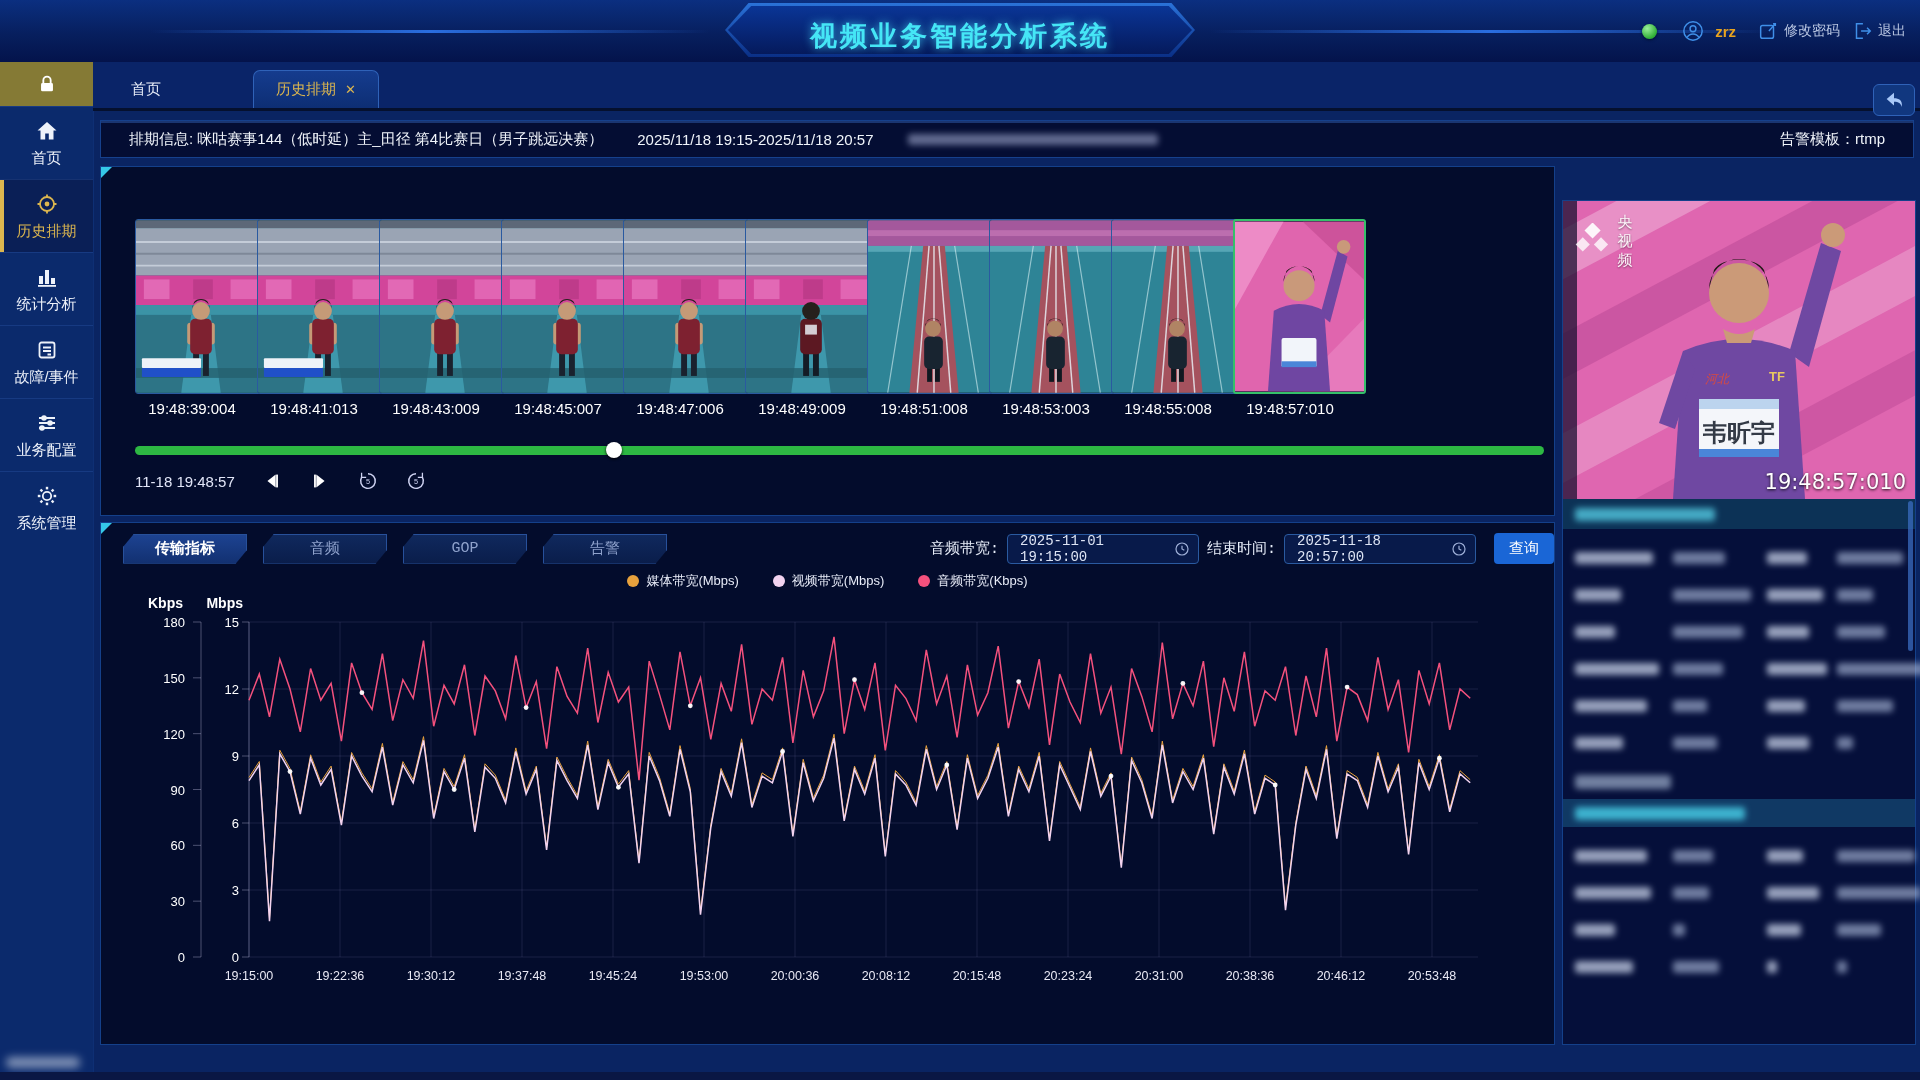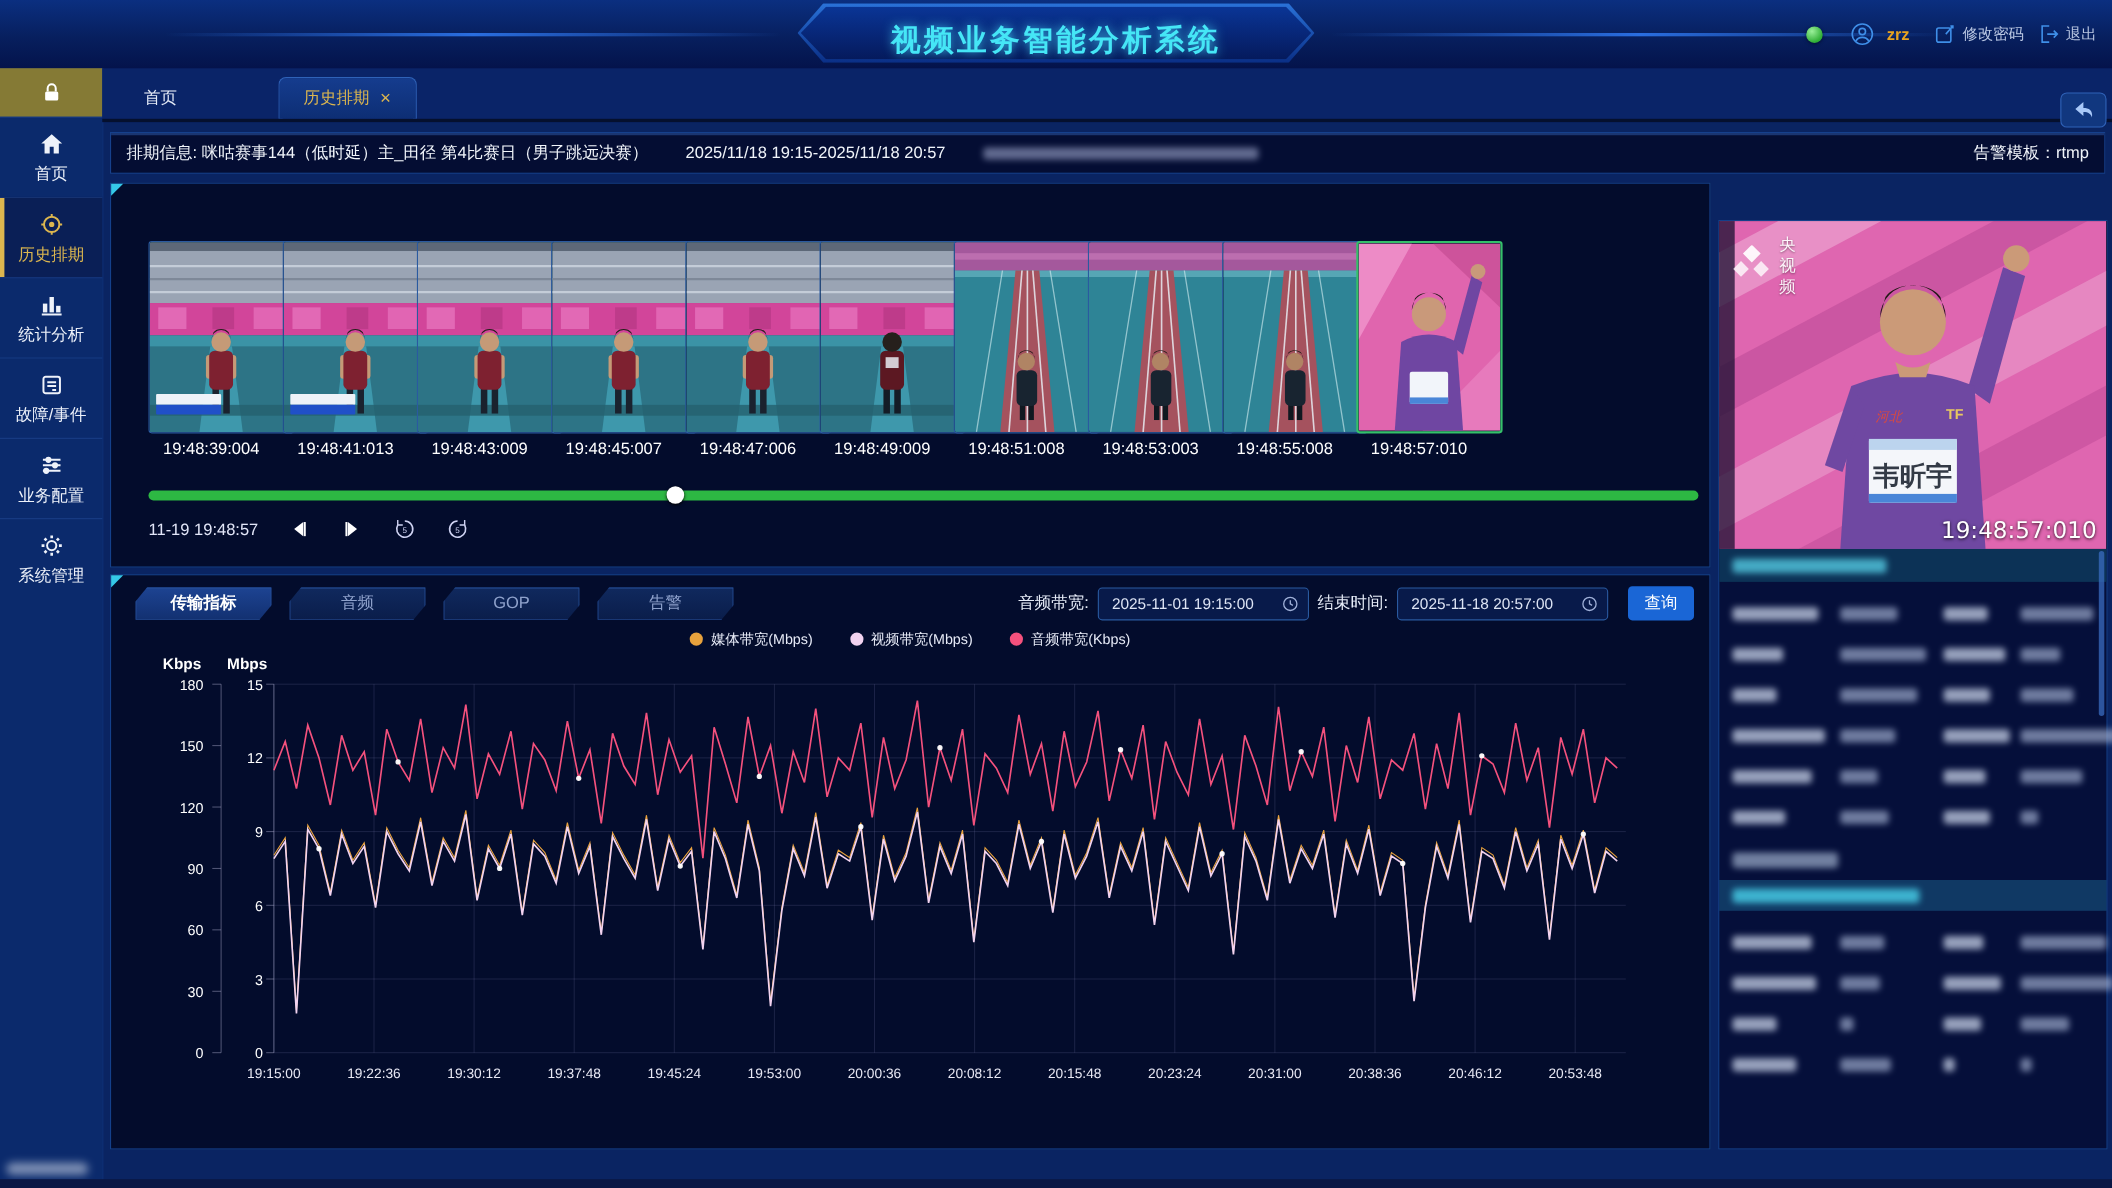--- a/index.html
+++ b/index.html
@@ -54,21 +54,21 @@
     border:1px solid #2f62b8;border-bottom:none;border-radius:7px 7px 0 0;
     color:#dcb64f;display:flex;gap:9px;align-items:center;margin-left:70px;}
   .tab .x{font-size:13px;color:#dcb64f;}
   .back-btn{position:absolute;right:5px;top:84px;width:40px;height:30px;
     background:#11377f;border:1px solid #2f62b8;border-radius:6px;
     display:flex;align-items:center;justify-content:center;cursor:pointer;}
 
   
   .info-bar{position:absolute;left:100px;top:120px;width:1814px;height:38px;
     background:#040d33;border:1px solid #16408c;box-shadow:inset 0 2px 0 rgba(70,130,230,.35);
-    display:flex;align-items:center;padding:0 14px;box-sizing:border-box;
+    display:flex;align-items:center;padding:0 28px;box-sizing:border-box;
     color:#f0f4fa;font-size:15px;gap:34px;}
   .blur-pill{display:inline-block;border-radius:3px;background:#c8d2e8;
     filter:blur(3px);opacity:.7;}
   .info-right{margin-left:auto;color:#f0f4fa;}
 
   
   .panel{position:absolute;background:#030c2c;border:1px solid #14408a;box-sizing:border-box;}
   .panel::before{content:"";position:absolute;left:0;top:0;width:0;height:0;
     border-top:11px solid #35c8e8;border-right:11px solid transparent;}
   .thumbs-panel{left:100px;top:166px;width:1455px;height:350px;}
@@ -88,21 +88,21 @@
   .slider-row{margin:18px 10px 0 34px;position:relative;height:16px;}
   .slider-track{position:absolute;left:0;right:0;top:4px;height:9px;border-radius:5px;
     background:#2db843;cursor:pointer;}
   .slider-knob{position:absolute;top:0;width:16px;height:16px;border-radius:50%;
     background:#fff;box-shadow:0 1px 3px #000;cursor:grab;}
   .ctrl-row{display:flex;align-items:center;gap:26px;margin:12px 0 0 34px;
     color:#e2e6f8;font-size:15px;}
   .ctrl-row .picon{width:22px;height:22px;cursor:pointer;}
 
   
-  .chart-head{display:flex;align-items:center;padding:10px 14px 0 22px;gap:32px;}
+  .chart-head{display:flex;align-items:center;padding:10px 0 0 22px;gap:32px;font-family:Liberation Mono, monospace;}
   .mtab{min-width:96px;height:30px;display:flex;align-items:center;justify-content:center;
     font-size:15px;color:#8fa2cc;cursor:pointer;padding:0 14px;
     clip-path:polygon(9% 0,100% 0,100% 55%,91% 100%,0 100%,0 45%);
     background:linear-gradient(180deg,#10295e,#0a1d4a);box-shadow:inset 0 0 0 1px #27509a;}
   .mtab.active{background:linear-gradient(180deg,#1d4392,#123070);color:#fff;font-weight:bold;}
   .qbar{margin-left:auto;display:flex;align-items:center;gap:8px;color:#e6ecf8;font-size:15px;}
   .dt-input{width:192px;height:30px;border:1px solid #2a5aa0;border-radius:4px;
     background:#081a4a;color:#dde4f4;font-size:14px;display:flex;align-items:center;
     padding:0 8px 0 12px;box-sizing:border-box;gap:6px;}
   .dt-input span{flex:1;}
@@ -534,21 +534,21 @@
             </svg>
           </div>
           <div class="tstamp">19:48:57:010</div>
         </div>
       </div>
     <div class="slider-row">
       <div class="slider-track" style="background: rgb(45, 184, 67);"></div>
       <div class="slider-knob" id="slider-knob" style="left: calc(34% - 8px);"></div>
     </div>
     <div class="ctrl-row">
-      <span>11-19 19:48:57</span>
+      <span>11-18 19:48:57</span>
       <span class="picon">
         <svg viewBox="0 0 24 24">
             <polygon points="16,5 7,12 16,19" fill="#fff"></polygon>
             <rect x="16.5" y="5" width="2" height="14" fill="#fff"></rect>
           </svg>
       </span>
       <span class="picon">
         <svg viewBox="0 0 24 24">
             <polygon points="8,5 17,12 8,19" fill="#fff"></polygon>
             <rect x="5.5" y="5" width="2" height="14" fill="#fff"></rect>

